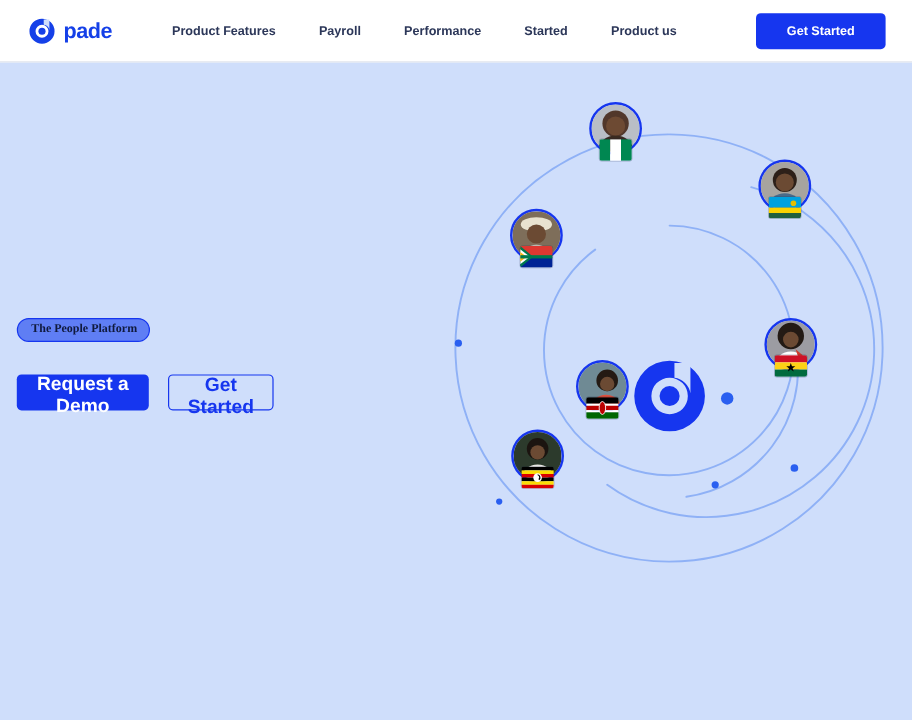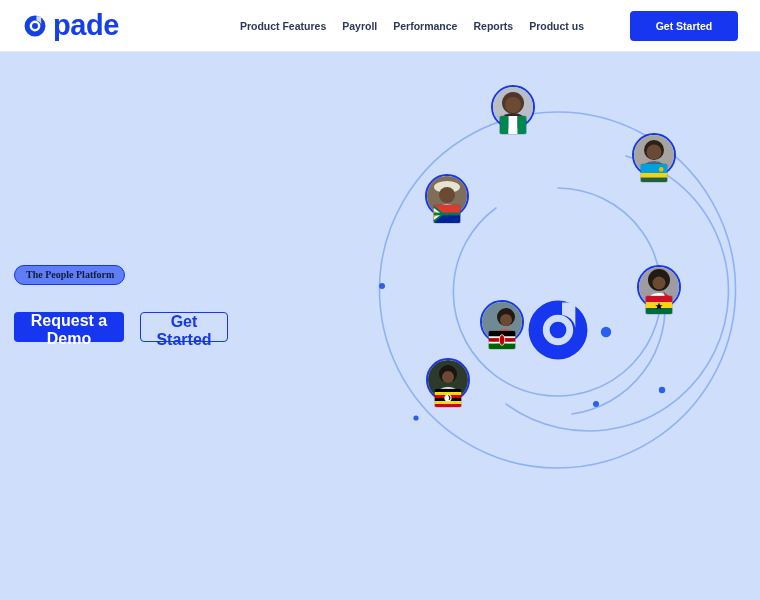--- a/index.html
+++ b/index.html
@@ -16,31 +16,31 @@
     background: #ffffff;
     display: flex;
     align-items: center;
     padding: 0 22px 0 24px;
     border-bottom: 1px solid #e3e6ee;
     z-index: 20;
   }
   .brand { display: flex; align-items: center; gap: 7px; cursor: pointer; }
   .brand-mark { width: 22px; height: 22px; display: block; }
   .brand-word {
-    font-size: 29px;
+    font-size: 18px;
     font-weight: 700;
     color: #1540e8;
     letter-spacing: -0.4px;
     line-height: 1;
   }
   .nav {
     margin-left: auto;
     display: flex;
     align-items: center;
-    gap: 16px;
+    gap: 36px;
   }
   .nav-link {
     font-size: 10.5px;
     color: #2c3759;
     font-weight: 600;
     white-space: nowrap;
     cursor: pointer;
   }
   .header-cta {
     margin-left: 30px;
@@ -186,21 +186,21 @@
         <circle cx="20" cy="20" r="5.4" fill="#1540e8"></circle>
       </svg>
     </span>
     <span class="brand-word">pade</span>
   </div>
 
   <nav class="nav">
     <a class="nav-link">Product Features</a>
     <a class="nav-link">Payroll</a>
     <a class="nav-link">Performance</a>
-    <a class="nav-link">Reports</a>
+    <a class="nav-link">Started</a>
     <a class="nav-link">Product us</a>
     <button class="header-cta">Get Started</button>
   </nav>
 </header>
 
 <section class="hero">
 
   <div class="hero-copy">
     <span class="pill">The People Platform</span>
     <div class="cta-row">

